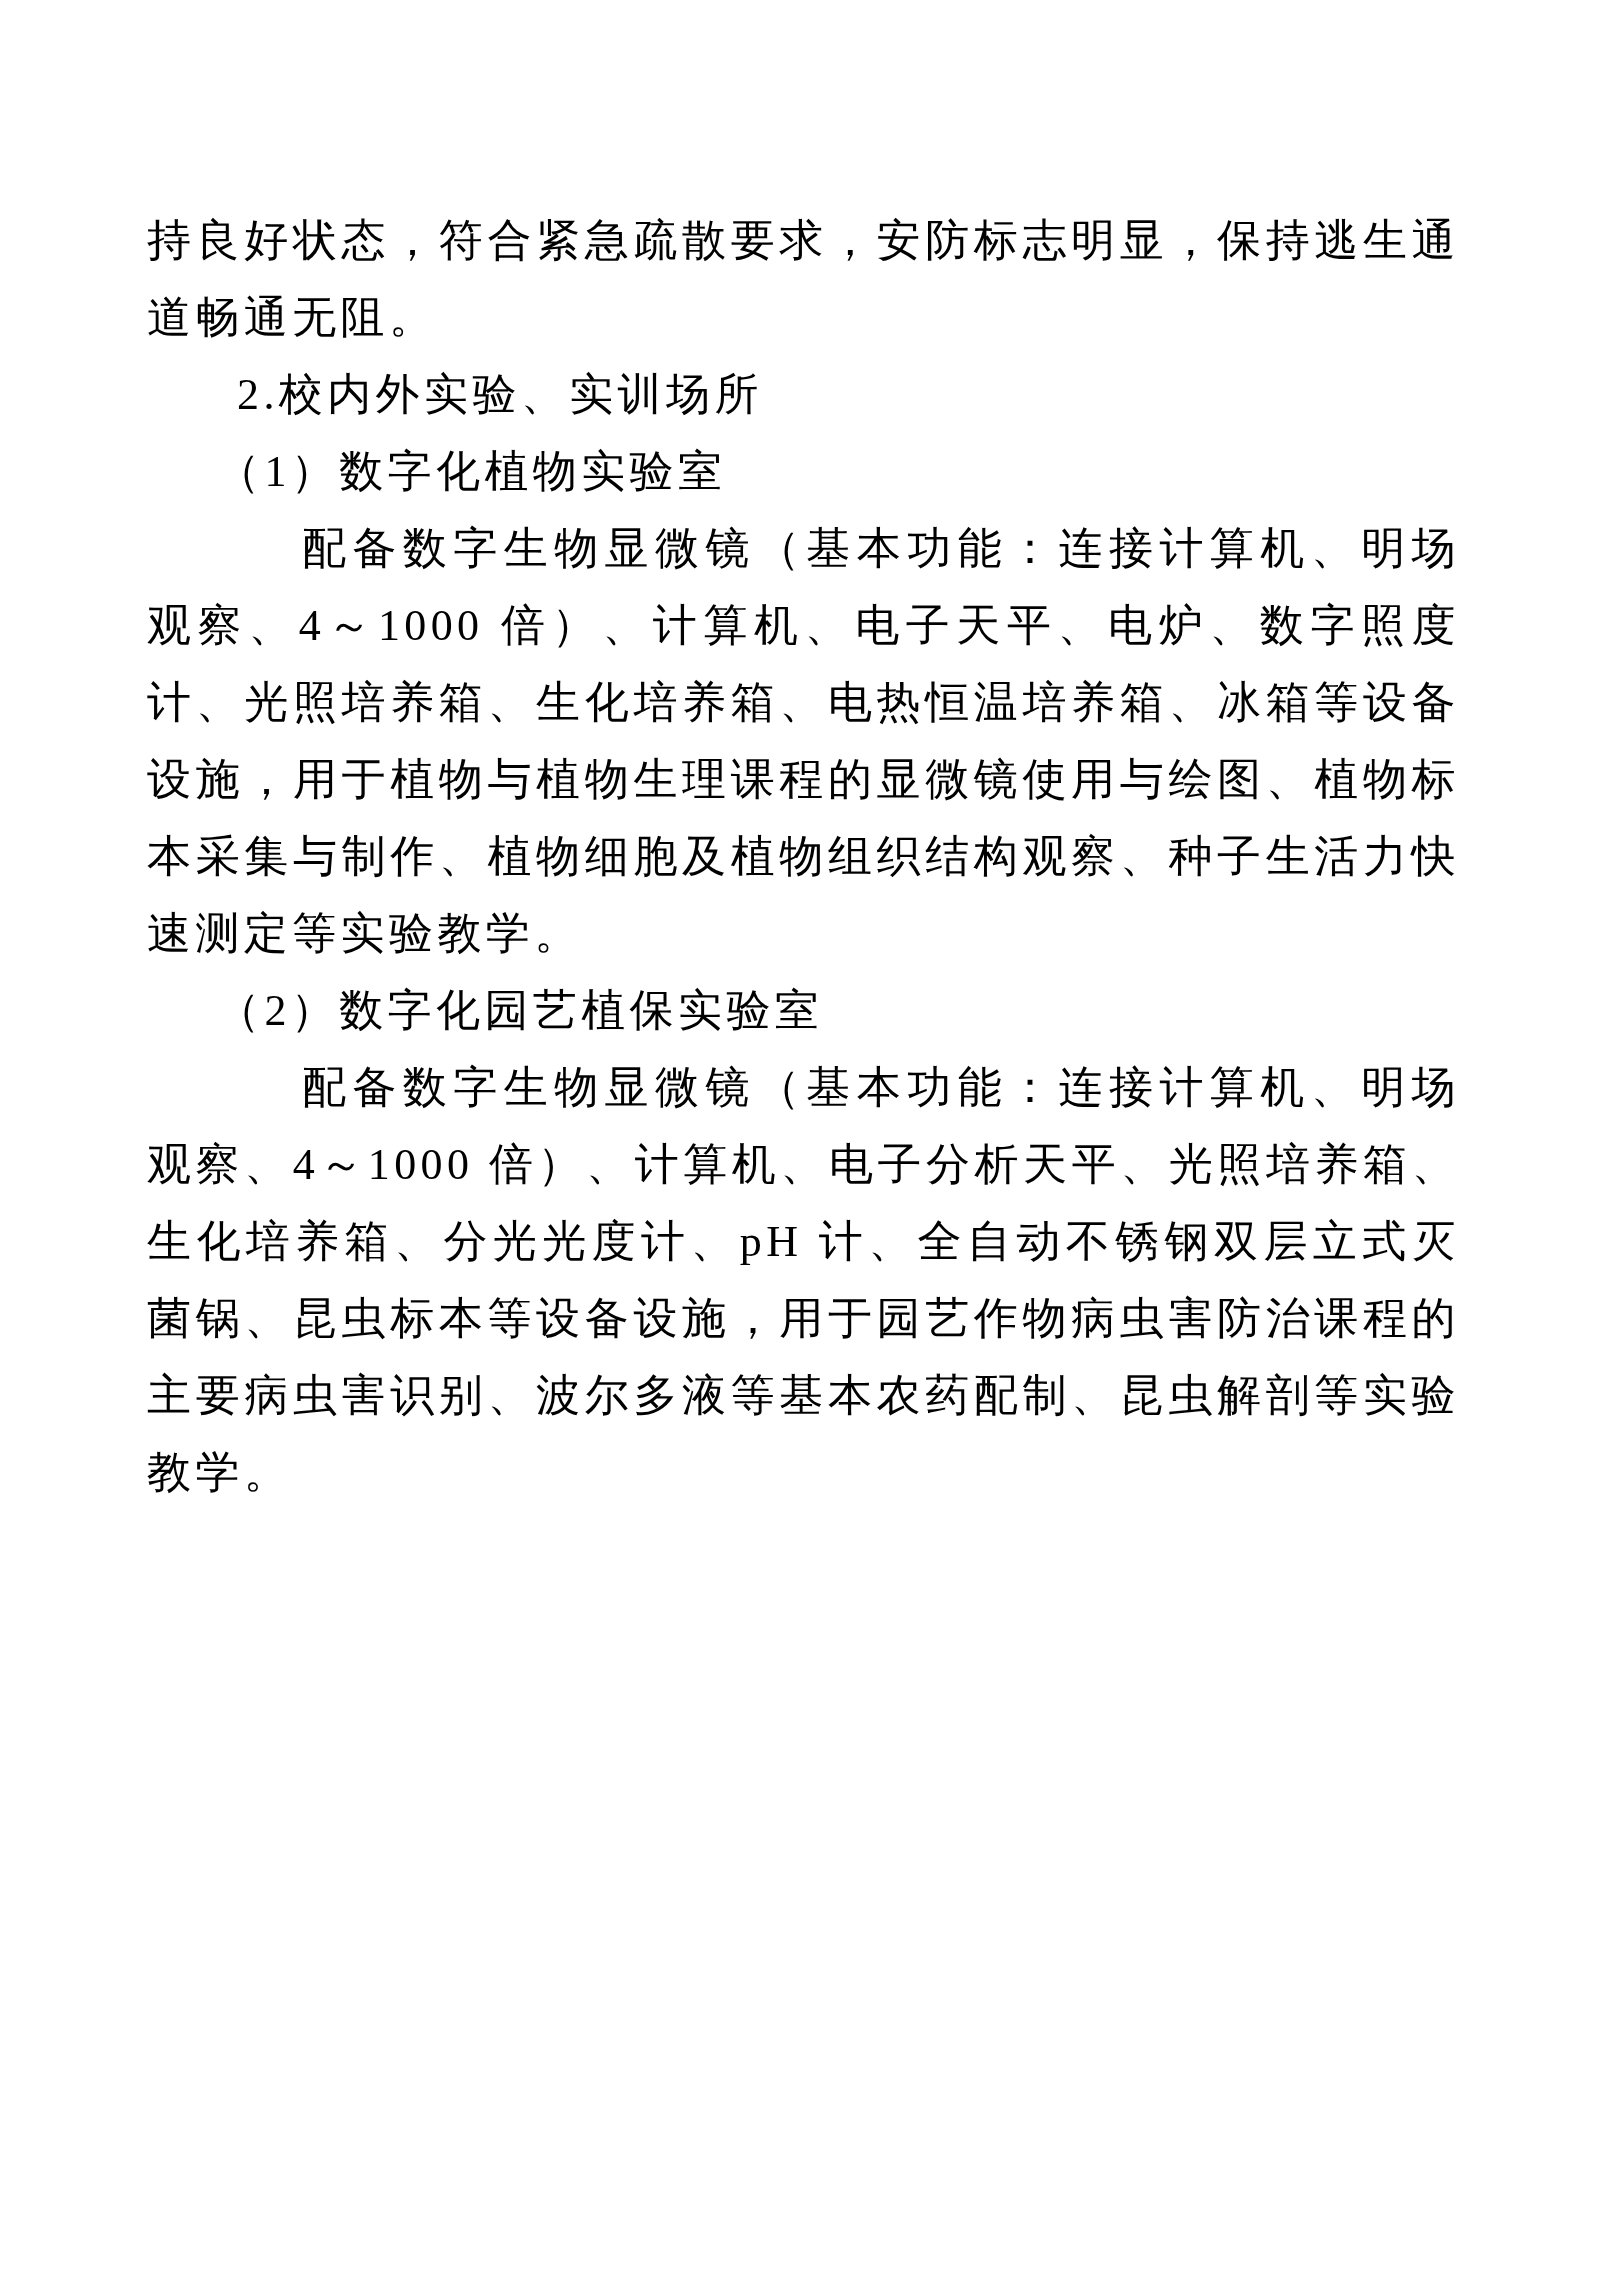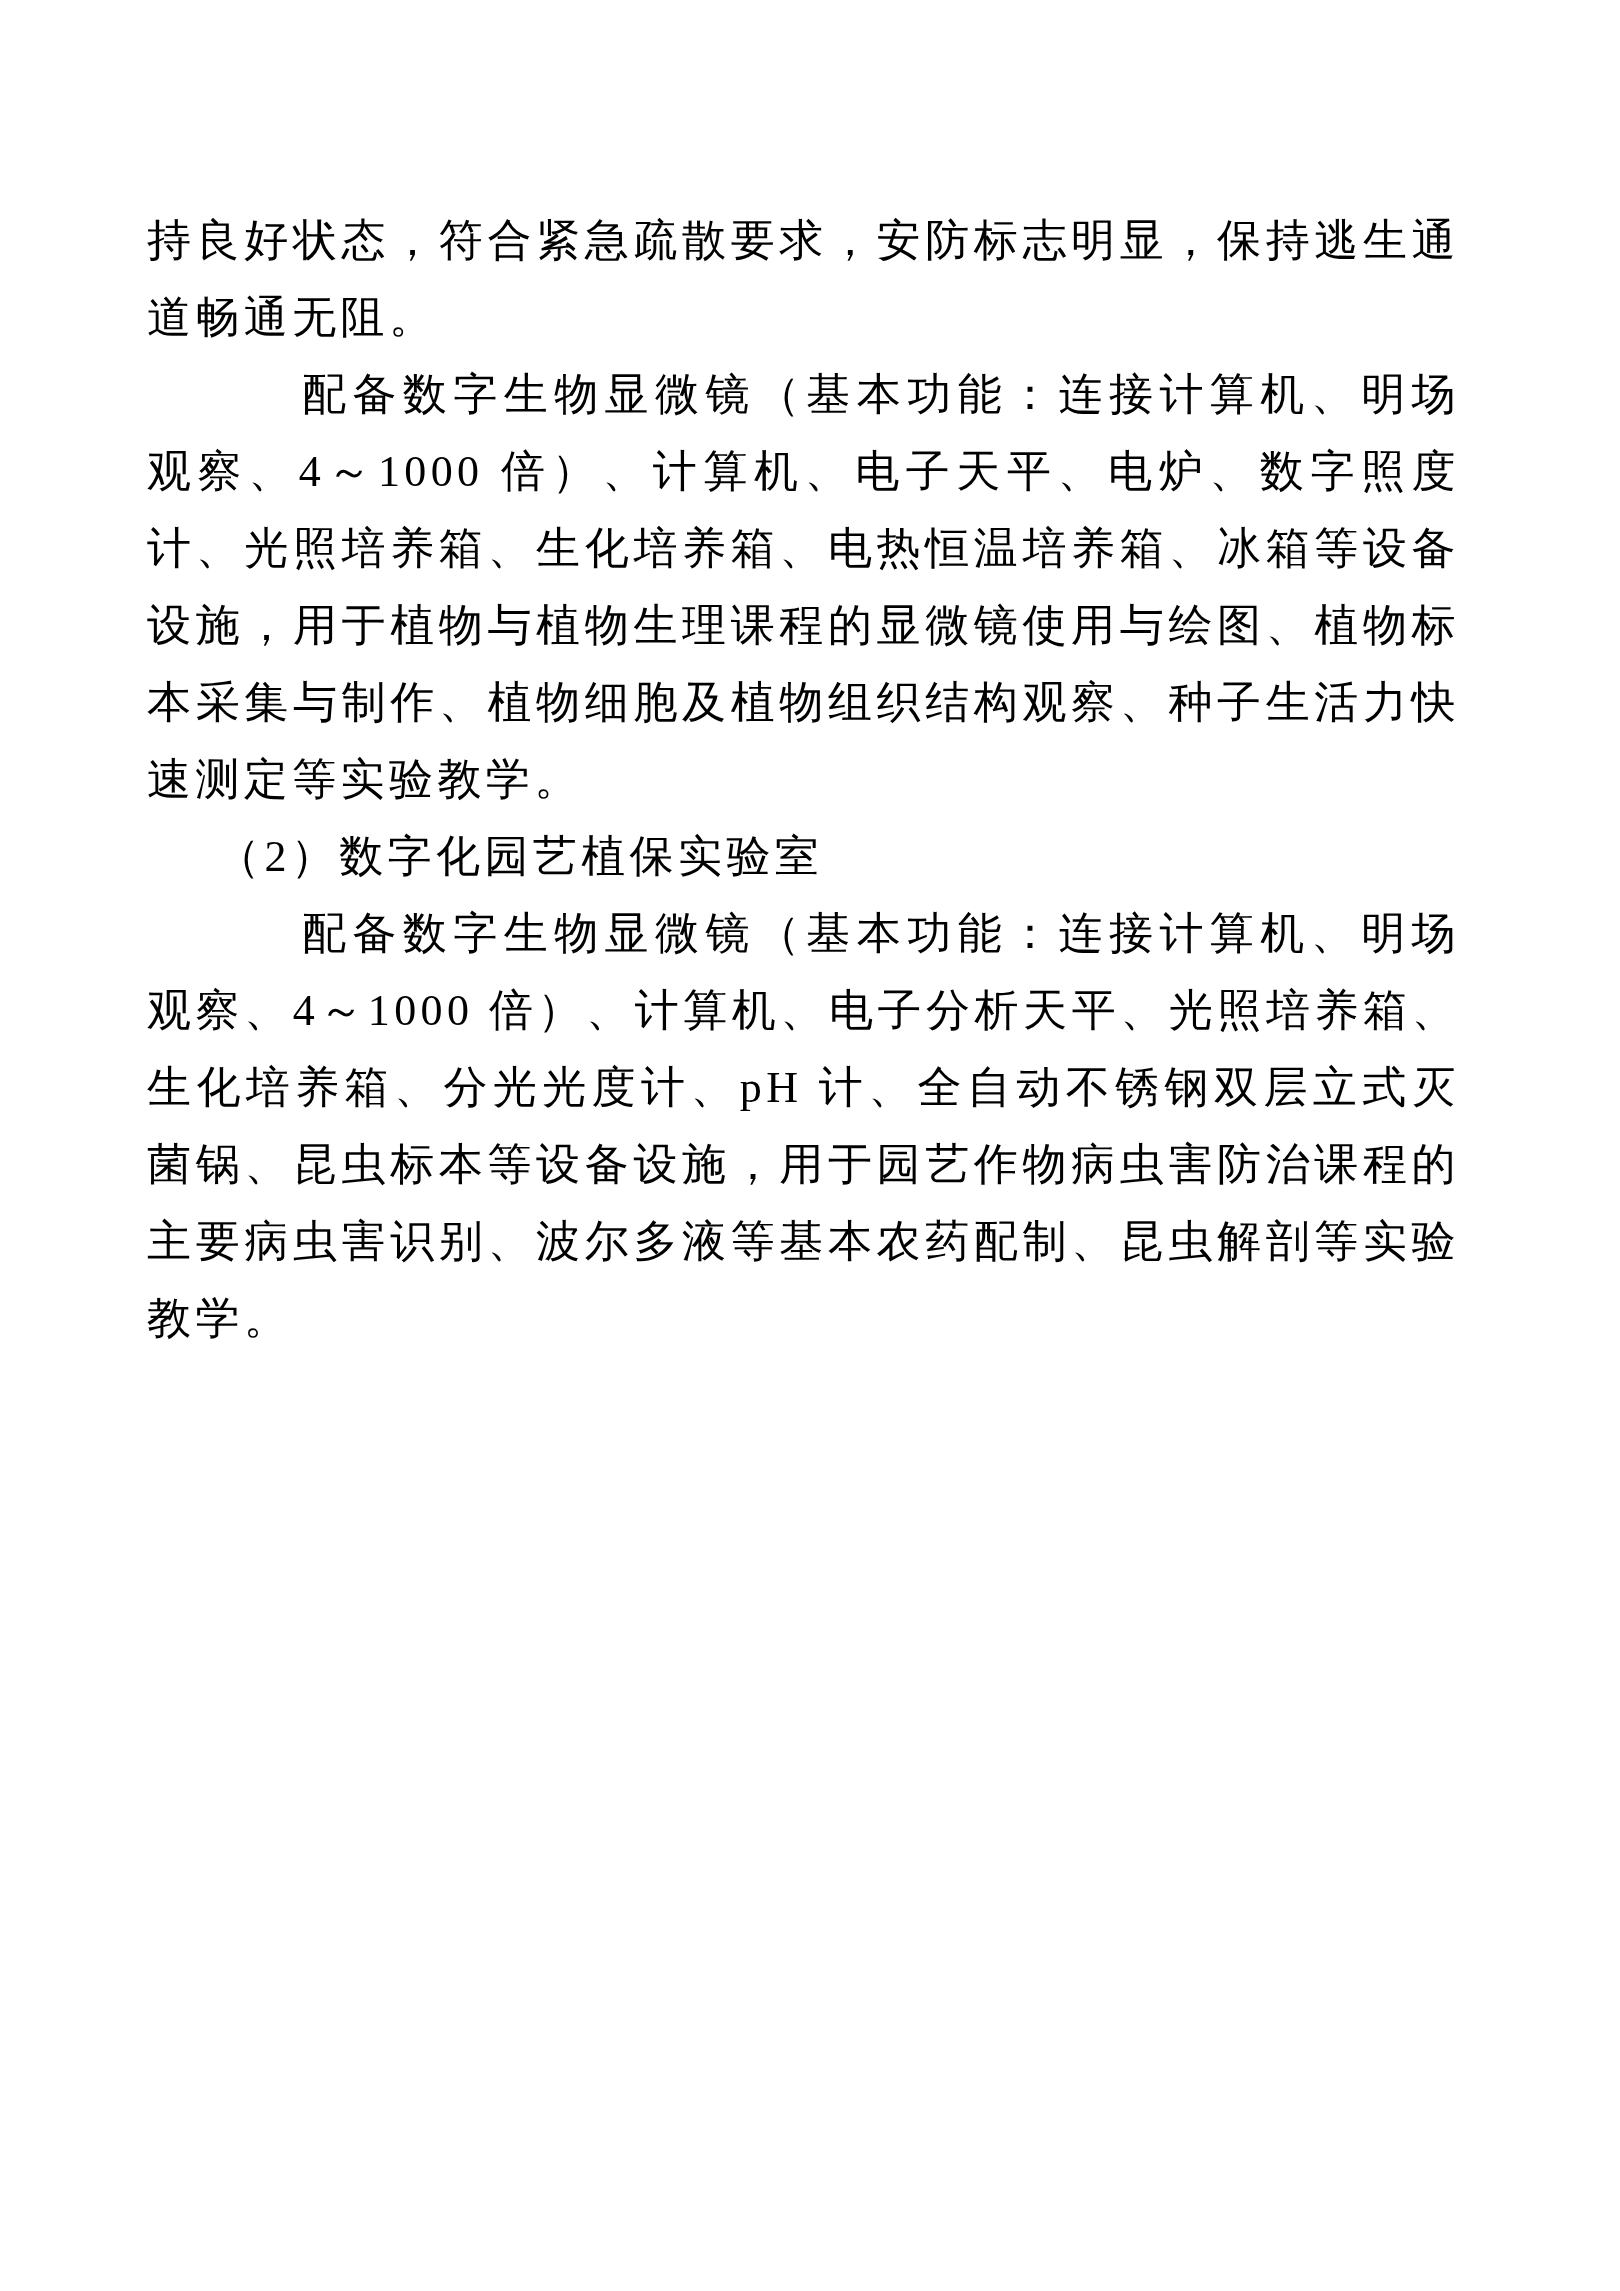--- a/index.html
+++ b/index.html
@@ -56,19 +56,21 @@
     font-family: "Liberation Serif", "DejaVu Serif", serif;
     color: #ec4899;
   }
 </style>
 </head>
 <body>
 
 <div class="page">
   <div class="content">
     <p class="block-body-continuation">持良好状态，符合紧急疏散要求，安防标志明显，保持逃生通道畅通无阻。</p>
+    <h3 class="block-numbered-heading">2.校内外实验、实训场所</h3>
+    <p class="block-sub-heading">（1）数字化植物实验室</p>
     <p class="block-body">配备数字生物显微镜（基本功能：连接计算机、明场观察、4～1000 倍）、计算机、电子天平、电炉、数字照度计、光照培养箱、生化培养箱、电热恒温培养箱、冰箱等设备设施，用于植物与植物生理课程的显微镜使用与绘图、植物标本采集与制作、植物细胞及植物组织结构观察、种子生活力快速测定等实验教学。</p>
     <p class="block-sub-heading">（2）数字化园艺植保实验室</p>
     <p class="block-body">配备数字生物显微镜（基本功能：连接计算机、明场观察、4～1000 倍）、计算机、电子分析天平、光照培养箱、生化培养箱、分光光度计、pH 计、全自动不锈钢双层立式灭菌锅、昆虫标本等设备设施，用于园艺作物病虫害防治课程的主要病虫害识别、波尔多液等基本农药配制、昆虫解剖等实验教学。</p>
   </div>
   <div class="page-number">23</div>
 </div>
 
 
 </body></html>

